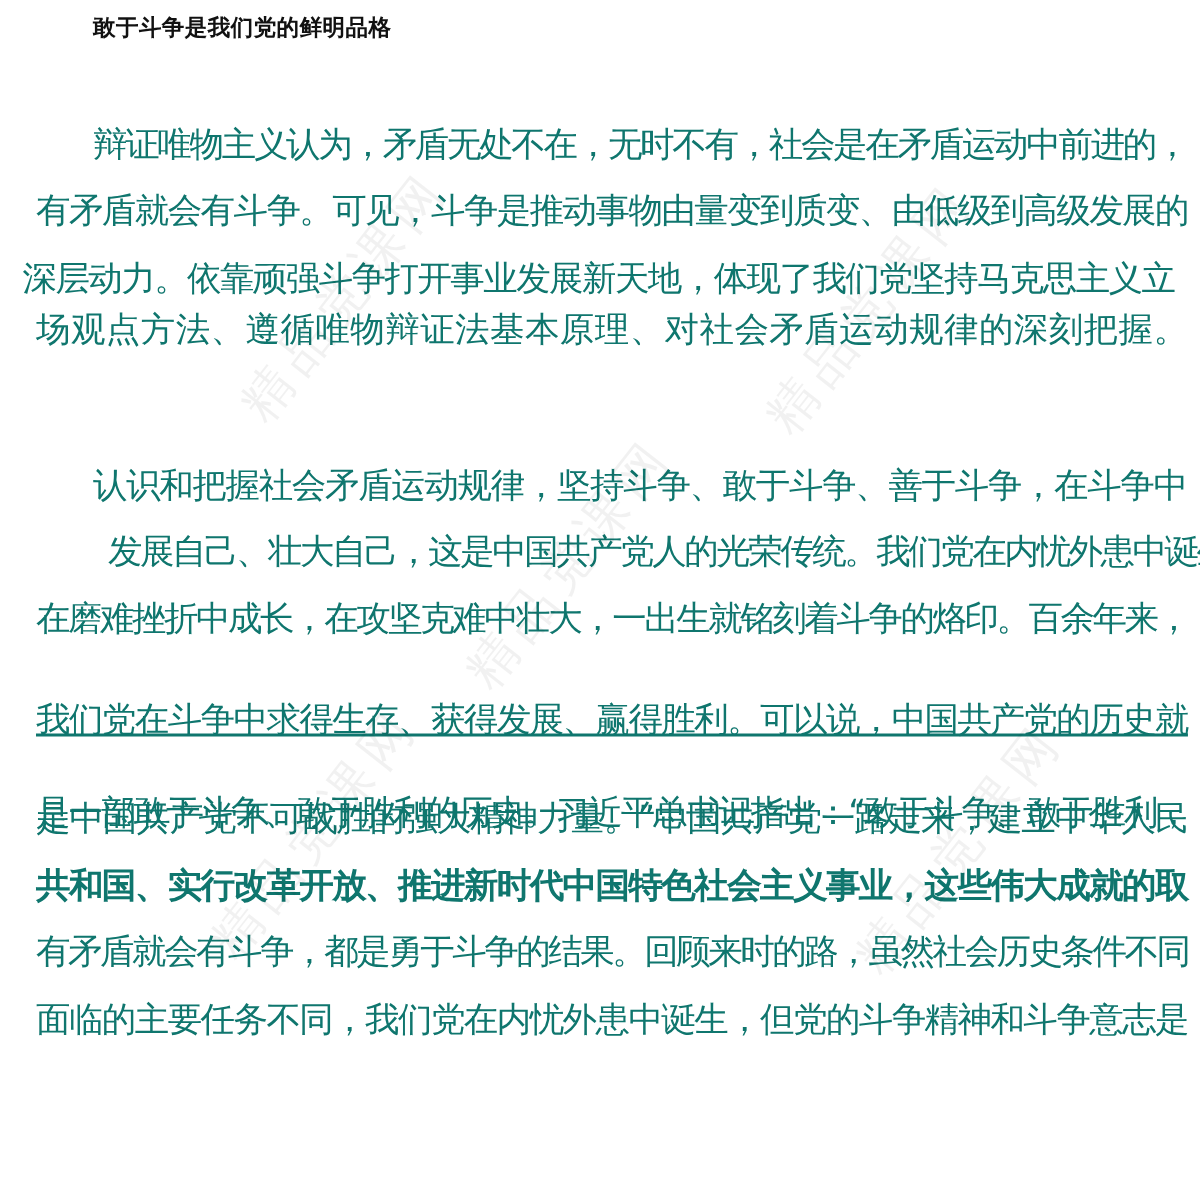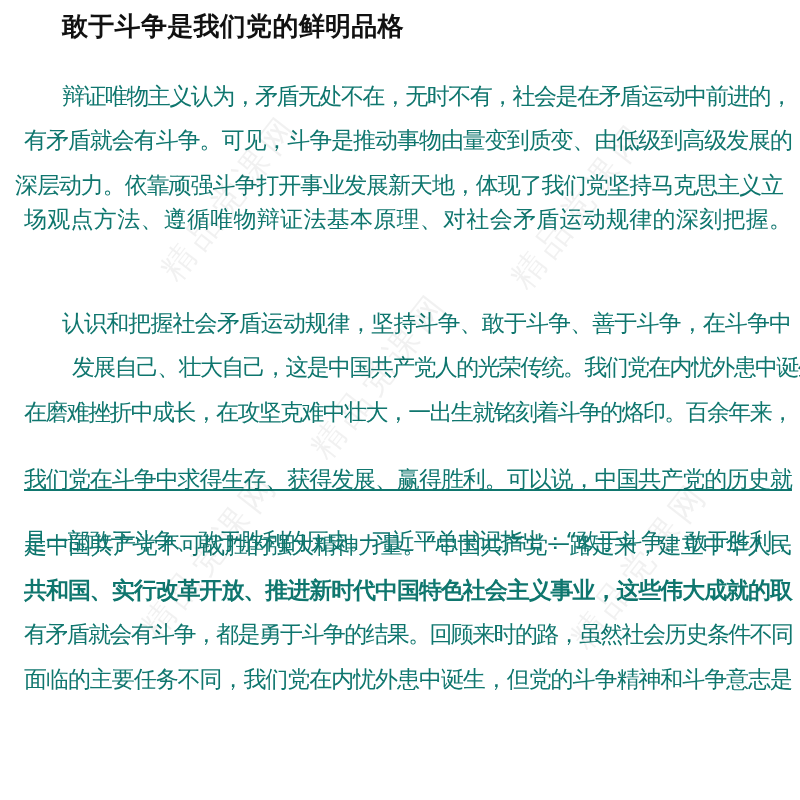--- a/index.html
+++ b/index.html
@@ -1,18 +1,18 @@
 <!DOCTYPE html>
 <html><head>
 <meta charset="utf-8">
 <style>
   html, body { margin:0; padding:0; background:#ffffff; }
   body { width:800px; height:800px; overflow:hidden; position:relative;
          font-family:"DejaVu Sans","Liberation Sans",sans-serif; color:#1a1a1a; }
-  .title { position:absolute; left:62px; top:9px; font-size:26px; font-weight:bold;
+  .title { position:absolute; left:62px; top:9px; font-size:15px; font-weight:bold;
            letter-spacing:0.3px; white-space:nowrap; color:#111; }
   .line { position:absolute; font-size:23px; white-space:nowrap; color:#0f766e;
           letter-spacing:0px; }
   .wm { position:absolute; font-size:34px; color:rgba(0,0,0,0.055);
         transform:rotate(-52deg); transform-origin:left top; white-space:nowrap;
         letter-spacing:6px; pointer-events:none; }
 </style>
 </head>
 <body>
 

